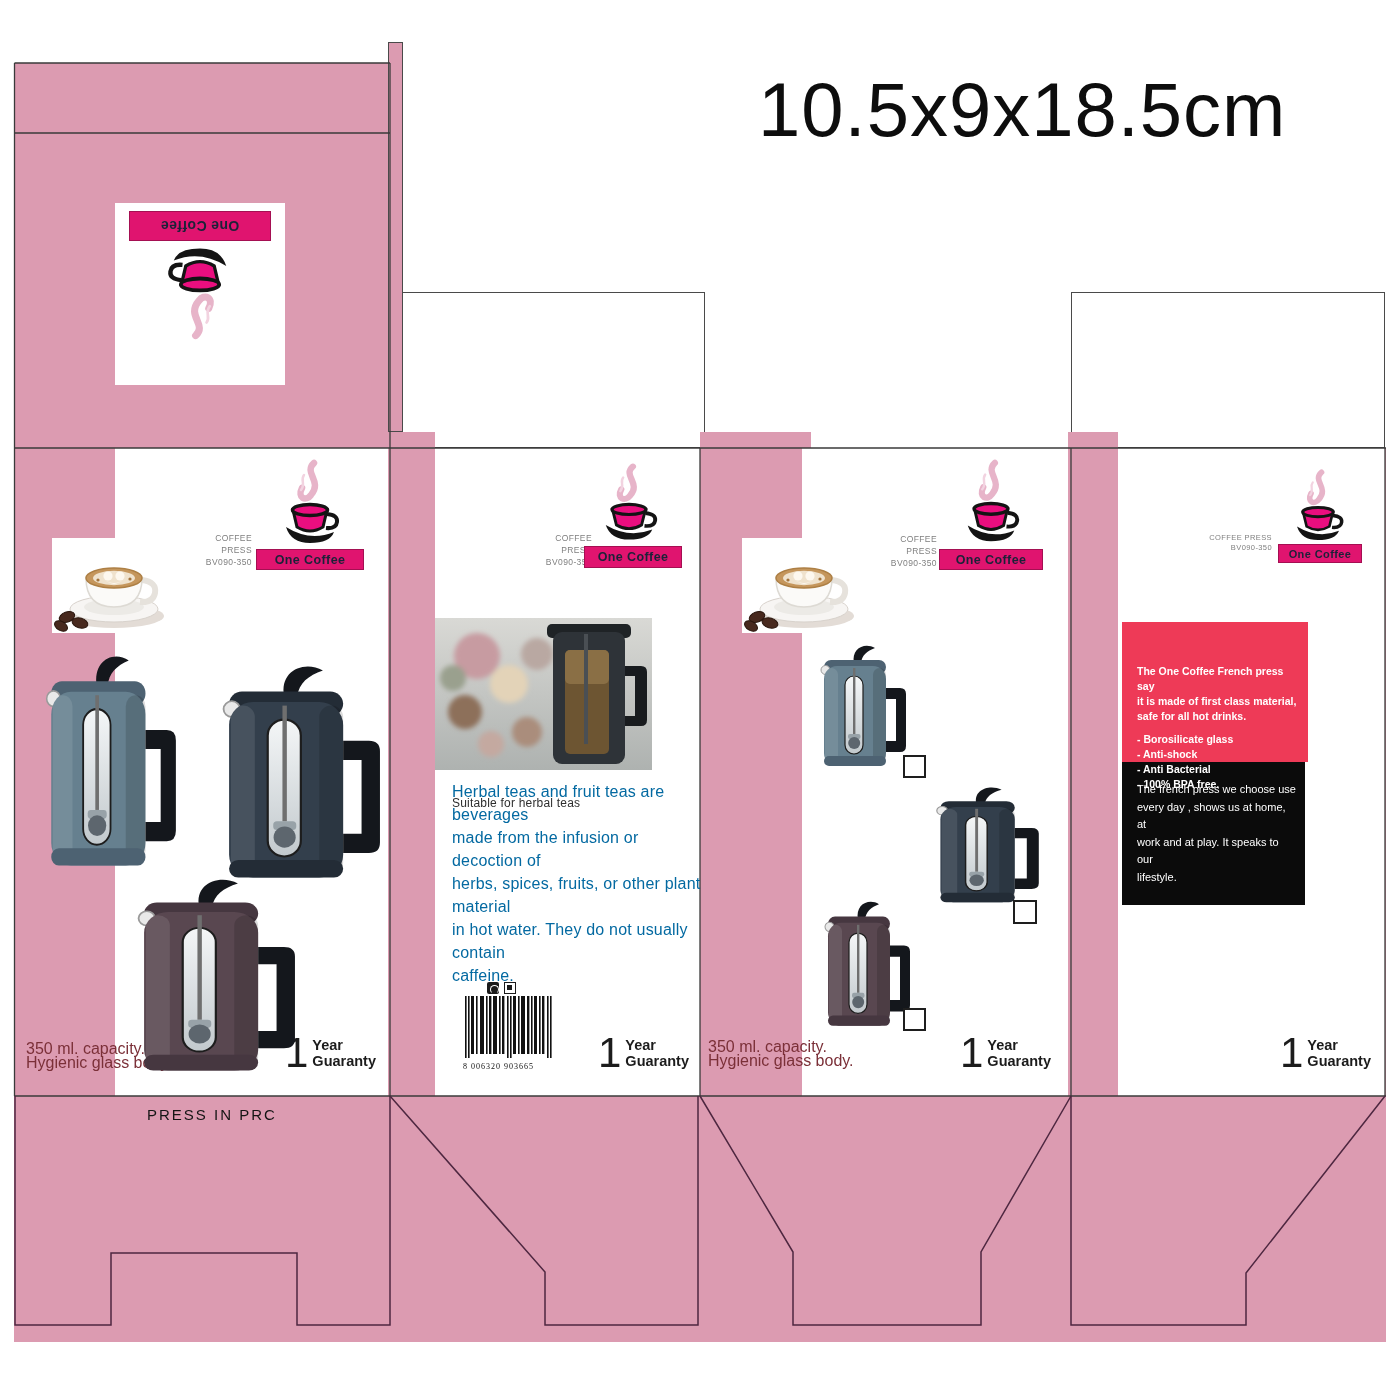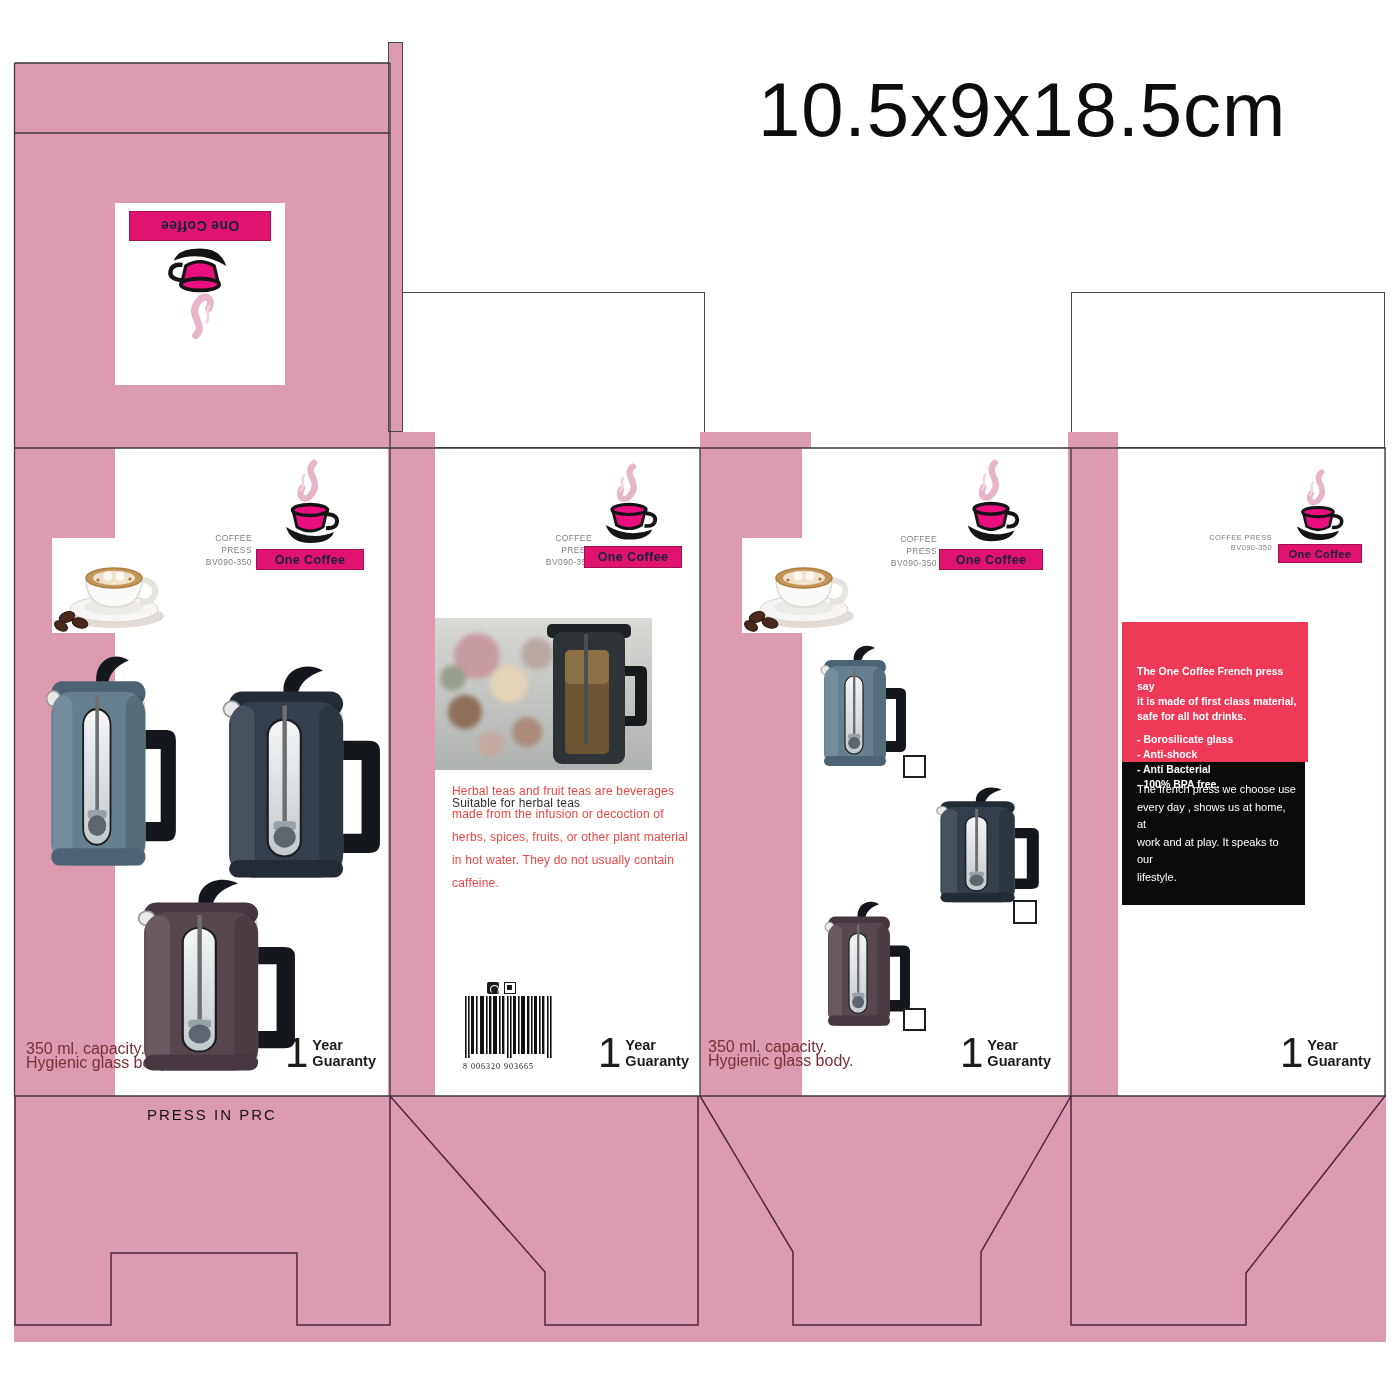--- a/index.html
+++ b/index.html
@@ -16,21 +16,21 @@
   .prod.small{font-size:7.5px;line-height:10px;}
   .banner{background:#e0146f;border:1px solid #a50f52;box-sizing:border-box;
           display:flex;align-items:center;justify-content:center;
           color:#1b2238;font-weight:bold;font-size:12.5px;letter-spacing:.4px;}
   .capacity{color:#7b3038;font-size:16px;line-height:14px;}
   .guaranty{display:flex;align-items:flex-start;color:#1c1c1c;}
   .guaranty .num{font-size:42px;line-height:38px;font-weight:400;}
   .guaranty .words{margin-left:4px;font-size:14.5px;font-weight:600;line-height:16px;padding-top:3px;}
   .madein{font-size:15px;color:#141414;letter-spacing:2px;}
   .herbal-title{font-size:12px;color:#2e2e2e;letter-spacing:.2px;}
-  .herbal-body{font-size:12px;color:#ef4444;letter-spacing:.2px;line-height:23px;white-space:pre-line;width:260px;}
+  .herbal-body{font-size:16px;color:#0369a1;letter-spacing:.2px;line-height:23px;white-space:pre-line;width:260px;}
   .infobox-pink{background:#ee3a57;color:#ffffff;}
   .infobox-black{background:#0b0b0b;color:#ffffff;}
   .infobox-pink .intro{white-space:pre-line;font-size:10.5px;font-weight:bold;line-height:15px;}
   .infobox-pink .bullet{font-size:10.5px;font-weight:bold;line-height:15px;}
   .infobox-black .txt{white-space:pre-line;font-size:11px;font-weight:500;line-height:17.5px;}
   .checkbox{background:#ffffff;border:2px solid #1e1e1e;box-sizing:border-box;}
   .barcode-digits{font-family:Liberation Serif, serif;font-size:8px;letter-spacing:1px;color:#111;white-space:nowrap;}
   .rot180{transform:rotate(180deg);}
   .logo-col{display:flex;flex-direction:column;align-items:center;}
 </style>

